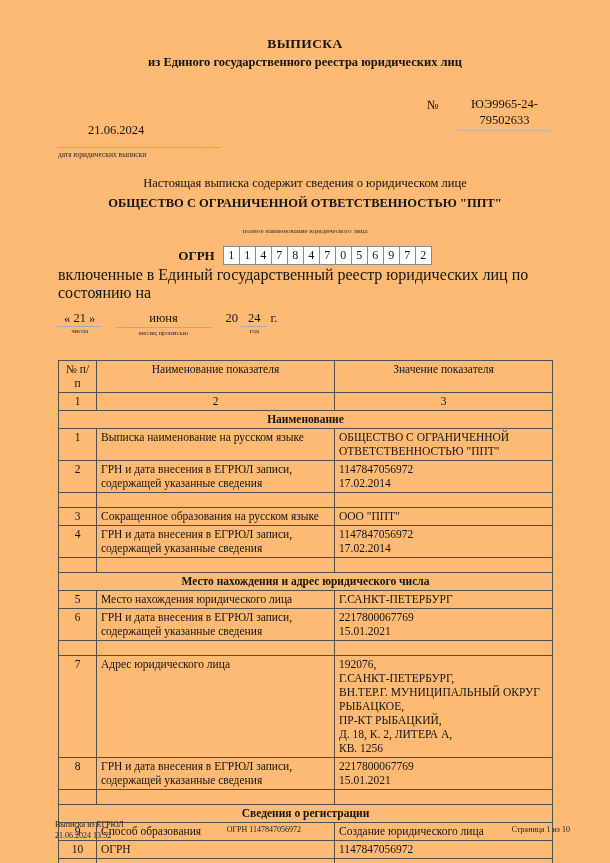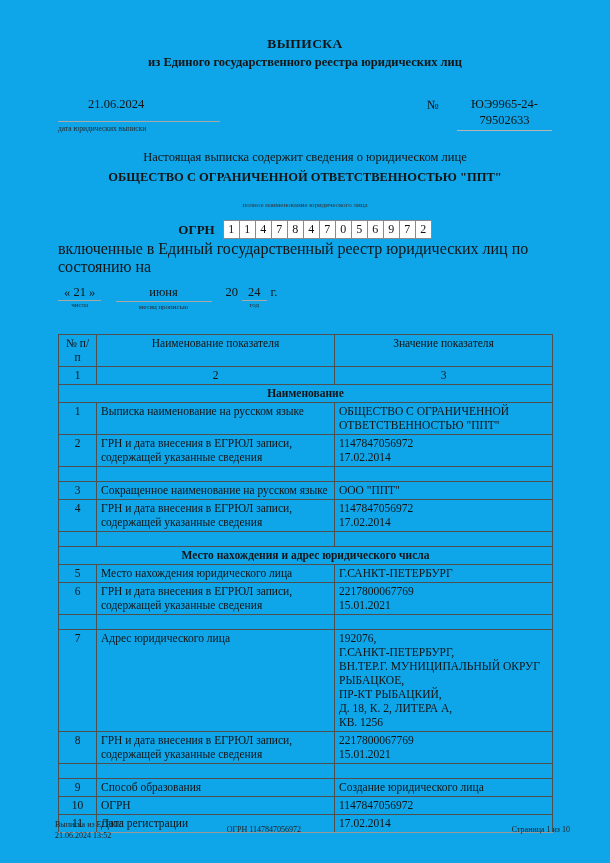--- a/index.html
+++ b/index.html
@@ -1,34 +1,34 @@
 <!DOCTYPE html>
 <html><head>
 <meta charset="utf-8">
 <style>
   * { box-sizing: border-box; margin: 0; padding: 0; }
   html, body { background: #e8e8e8; }
   .page {
     position: relative;
     width: 610px; height: 863px;
     margin: 0 auto;
-    background: #0ea5e9;
+    background: #fdba74;
     color: #141414;
     font-family: "Liberation Serif", "DejaVu Serif", serif;
     font-size: 12px;
     overflow: hidden;
   }
   .content { padding: 36px 58px 0 58px; }
 
   .doc-title { text-align: center; font-weight: bold; font-size: 13.5px; letter-spacing: .4px; }
   .doc-subtitle { text-align: center; font-weight: bold; font-size: 12.5px; margin-top: 3px; }
 
   .dateline { display: flex; justify-content: space-between; margin-top: 27px; align-items: flex-start; }
   .date-block { width: 162px; }
-  .date-value { padding-left: 30px; font-size: 12.5px; padding-bottom: 9px; border-bottom: 1px solid #a9a9a9; }
+  .date-value { padding-left: 30px; font-size: 12.5px; padding-bottom: 9px; border-bottom: 1px solid #a9a9a9; margin-top: 26px; }
   .date-caption { font-size: 7.5px; color: #2b2b2b; margin-top: 2px; }
   .num-block { display: flex; gap: 18px; align-items: flex-start; }
   .num-sign { font-size: 12.5px; padding-top: 1px; }
   .num-value { width: 95px; text-align: center; font-size: 12.5px; line-height: 1.25;
                border-bottom: 1px solid #b5b5b5; padding-bottom: 2px; overflow-wrap: anywhere; }
 
   .intro-line { margin-top: 17px; font-size: 12.5px; text-align: center; }
 
   .subject-name { text-align: center; font-weight: bold; font-size: 12.5px; margin-top: 5px; }
   .subject-caption { text-align: center; font-size: 7px; color: #333; margin-top: 16px; }
@@ -171,21 +171,21 @@
             <td class="val">1147847056972
 17.02.2014</td>
           </tr>
           <tr class="spacer">
             <td class=""></td>
             <td class=""></td>
             <td class=""></td>
           </tr>
           <tr>
             <td class="num">3</td>
-            <td class="nm">Сокращенное наименование на русском языке</td>
+            <td class="nm">Сокращенное образования на русском языке</td>
             <td class="val">ООО "ППТ"</td>
           </tr>
           <tr>
             <td class="num">4</td>
             <td class="nm">ГРН и дата внесения в ЕГРЮЛ записи, содержащей указанные сведения</td>
             <td class="val">1147847056972
 17.02.2014</td>
           </tr>
           <tr class="spacer">
             <td class=""></td>
@@ -226,20 +226,23 @@
             <td class="nm">ГРН и дата внесения в ЕГРЮЛ записи, содержащей указанные сведения</td>
             <td class="val">2217800067769
 15.01.2021</td>
           </tr>
           <tr class="spacer">
             <td class=""></td>
             <td class=""></td>
             <td class=""></td>
           </tr>
           <tr>
+            <td class="sec" colspan="3">Сведения о регистрации</td>
+          </tr>
+          <tr>
             <td class="num">9</td>
             <td class="nm">Способ образования</td>
             <td class="val">Создание юридического лица</td>
           </tr>
           <tr>
             <td class="num">10</td>
             <td class="nm">ОГРН</td>
             <td class="val">1147847056972</td>
           </tr>
           <tr class="lastrow">

